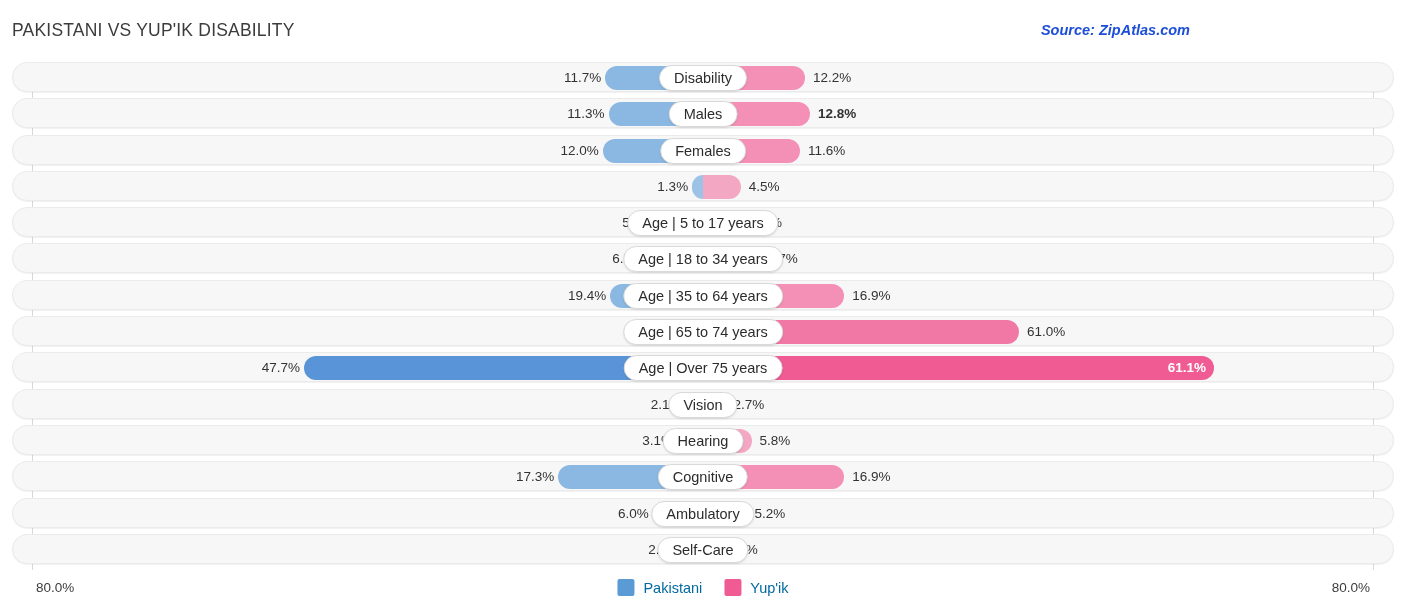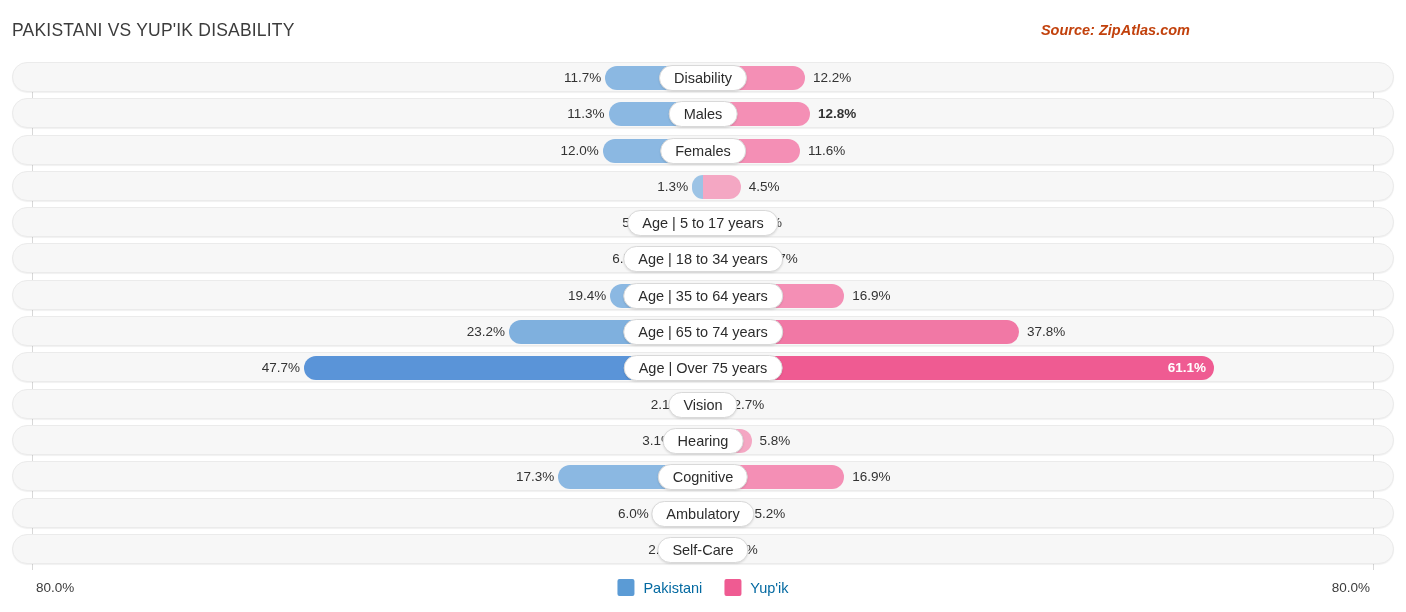--- a/index.html
+++ b/index.html
@@ -35,21 +35,21 @@
     font-weight: 400;
     white-space: nowrap;
   }
   .source-note {
     position: absolute;
     right: 12px;
     top: 22px;
     font-size: 14.5px;
     font-style: italic;
     font-weight: bold;
-    color: #c2410c;
+    color: #1d4ed8;
     white-space: nowrap;
   }
 
   
   .plot {
     position: absolute;
     top: 62px;
     left: 0;
     width: 1406px;
     height: 508px;
@@ -269,27 +269,23 @@
             <div class="bar" style="width: 92.8237px; background: rgb(139, 184, 226);"></div>
             <div class="val val-left">19.4%</div>
           </div>
           <div class="bar-track bar-right" style="width: 141.326px;">
             <div class="bar" style="width: 141.326px; background: rgb(244, 143, 181);"></div>
             <div class="val val-right">16.9%</div>
           </div>
           <div class="center-label">Age | 35 to 64 years</div>
         </div>
         <div class="row">
-          <div class="bar-track bar-left" style="width: 194.01px;">
-            <div class="bar" style="width: 194.01px; background: rgb(127, 176, 222);"></div>
-            <div class="val val-left">23.2%</div>
-          </div>
           <div class="bar-track bar-right" style="width: 316.102px;">
             <div class="bar" style="width: 316.102px; background: rgb(241, 120, 165);"></div>
-            <div class="val val-right">37.8%</div>
+            <div class="val val-right">61.0%</div>
           </div>
           <div class="center-label">Age | 65 to 74 years</div>
         </div>
         <div class="row">
           <div class="bar-track bar-left" style="width: 398.891px;">
             <div class="bar" style="width: 398.891px; background: rgb(90, 148, 216);"></div>
             <div class="val val-left">47.7%</div>
           </div>
           <div class="bar-track bar-right" style="width: 510.949px;">
             <div class="bar" style="width: 510.949px; background: rgb(239, 91, 146);"></div>

